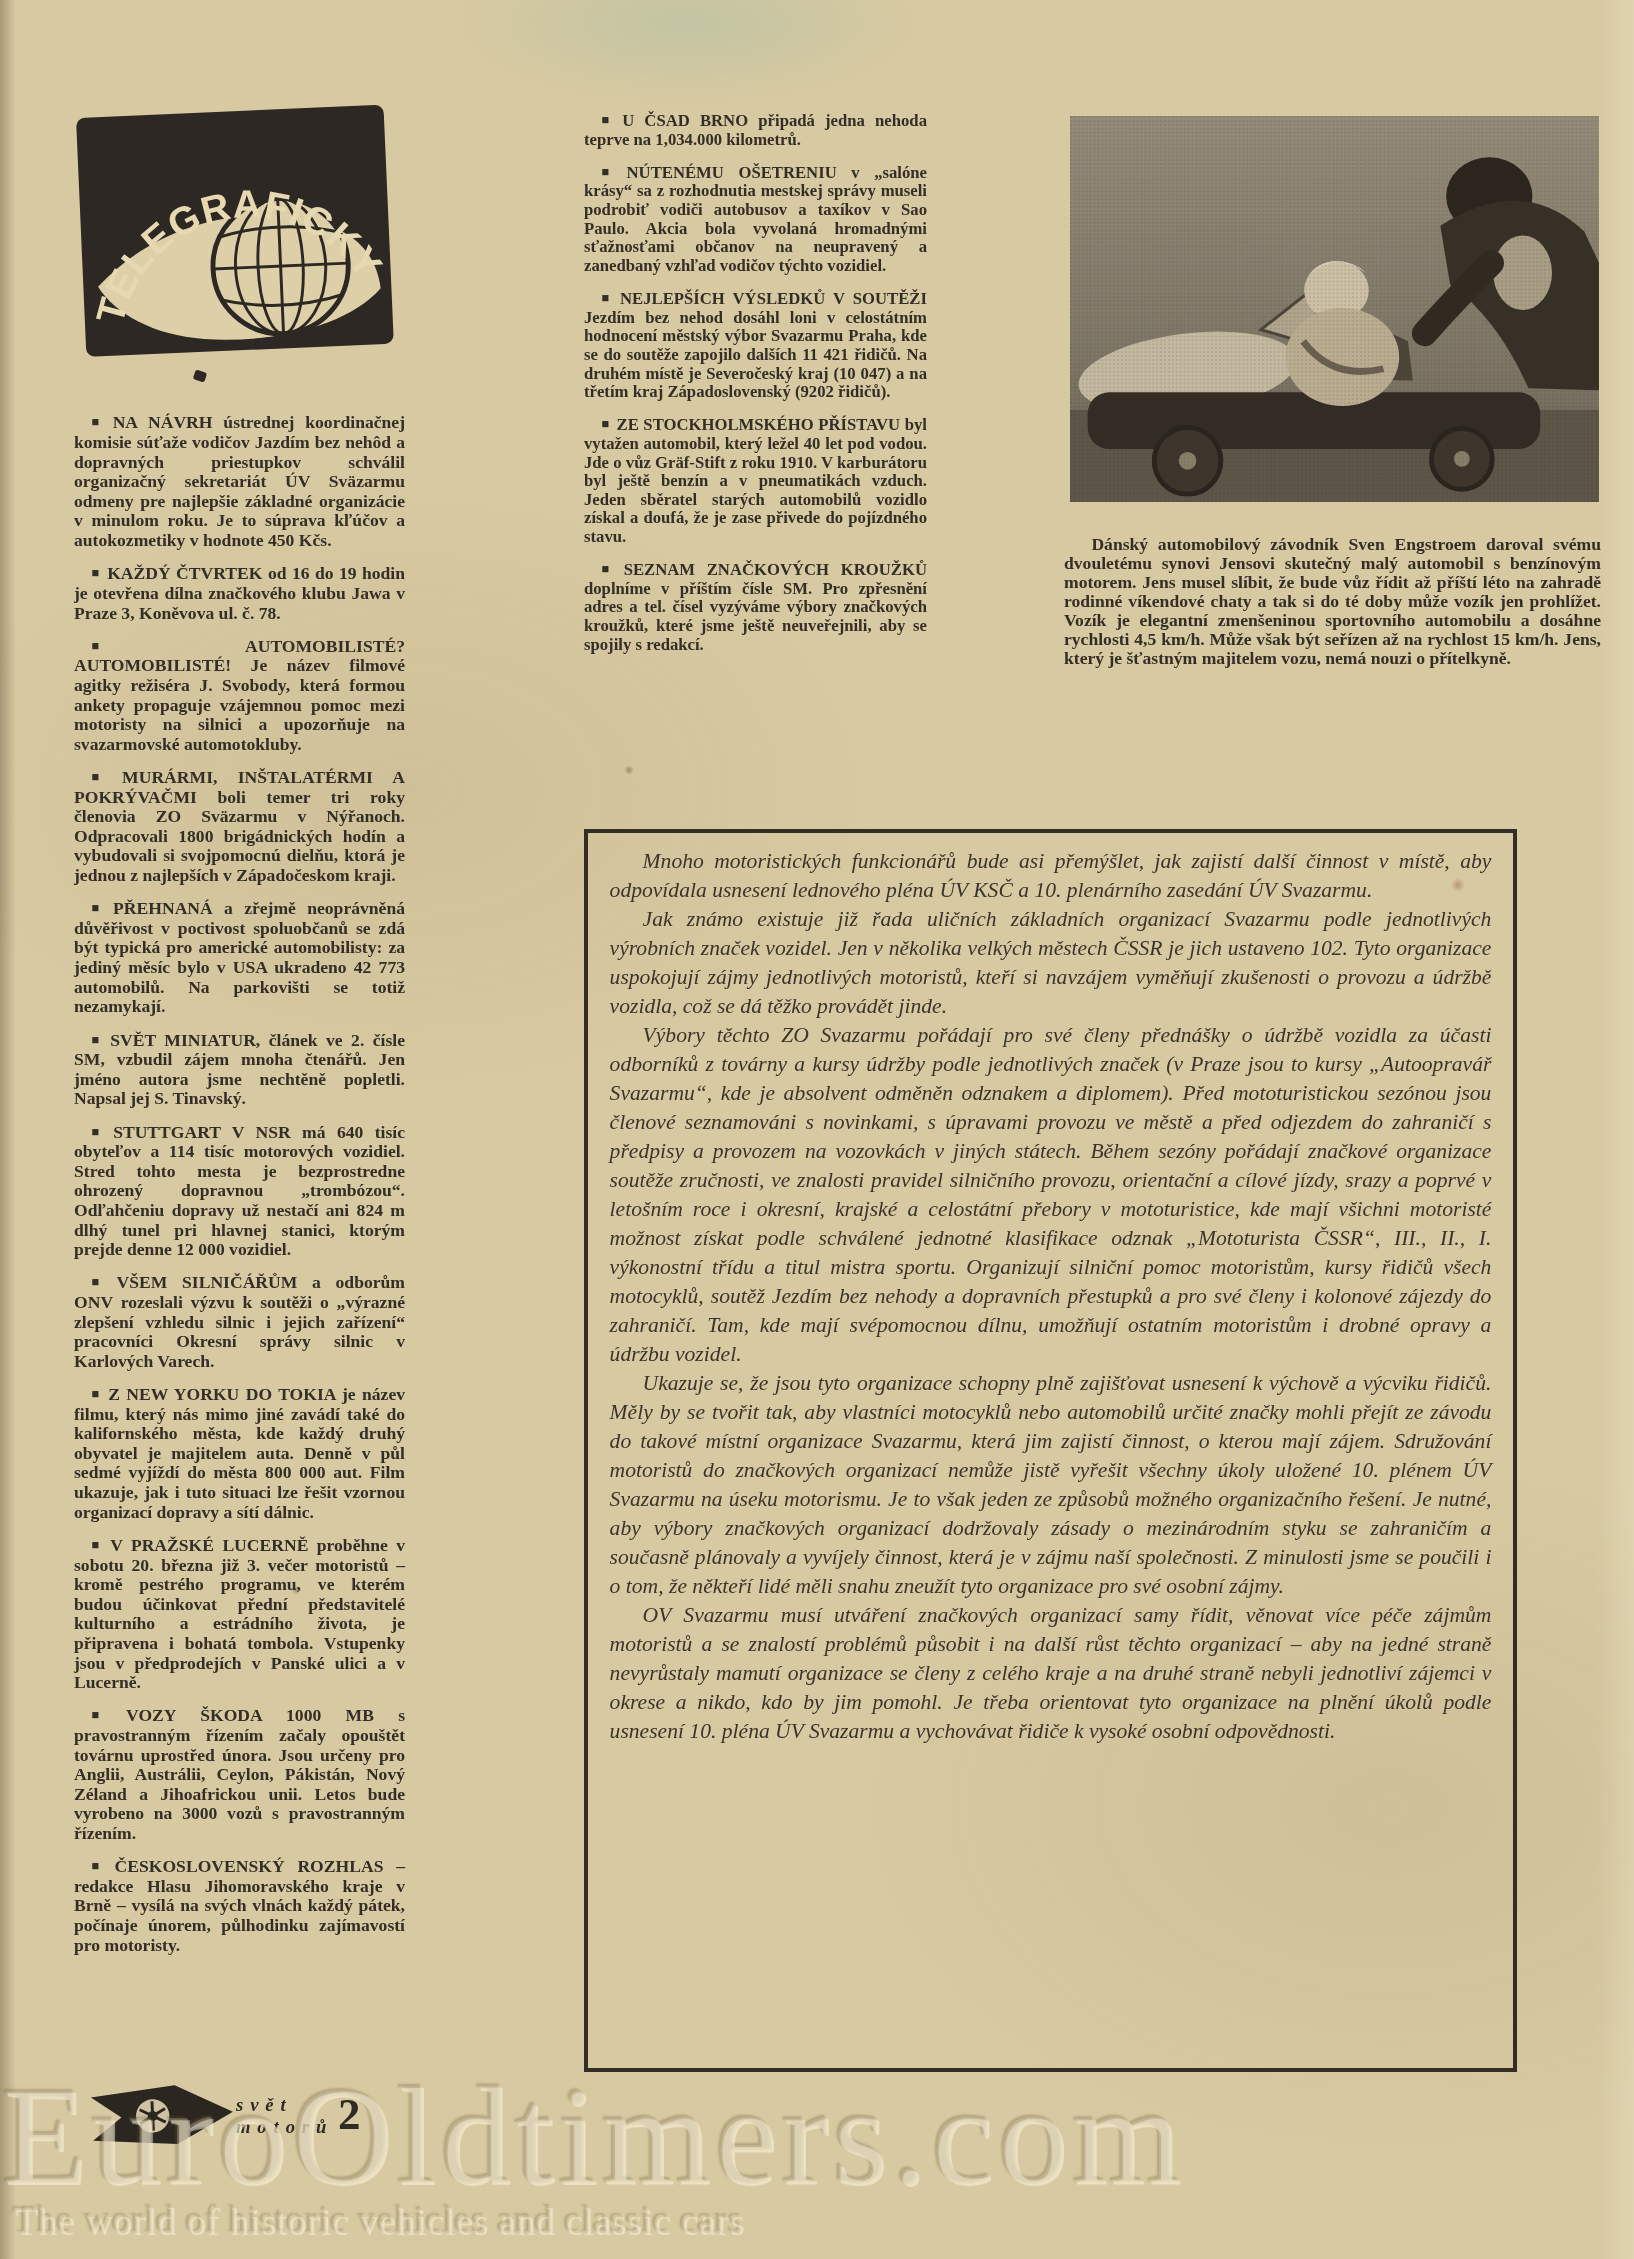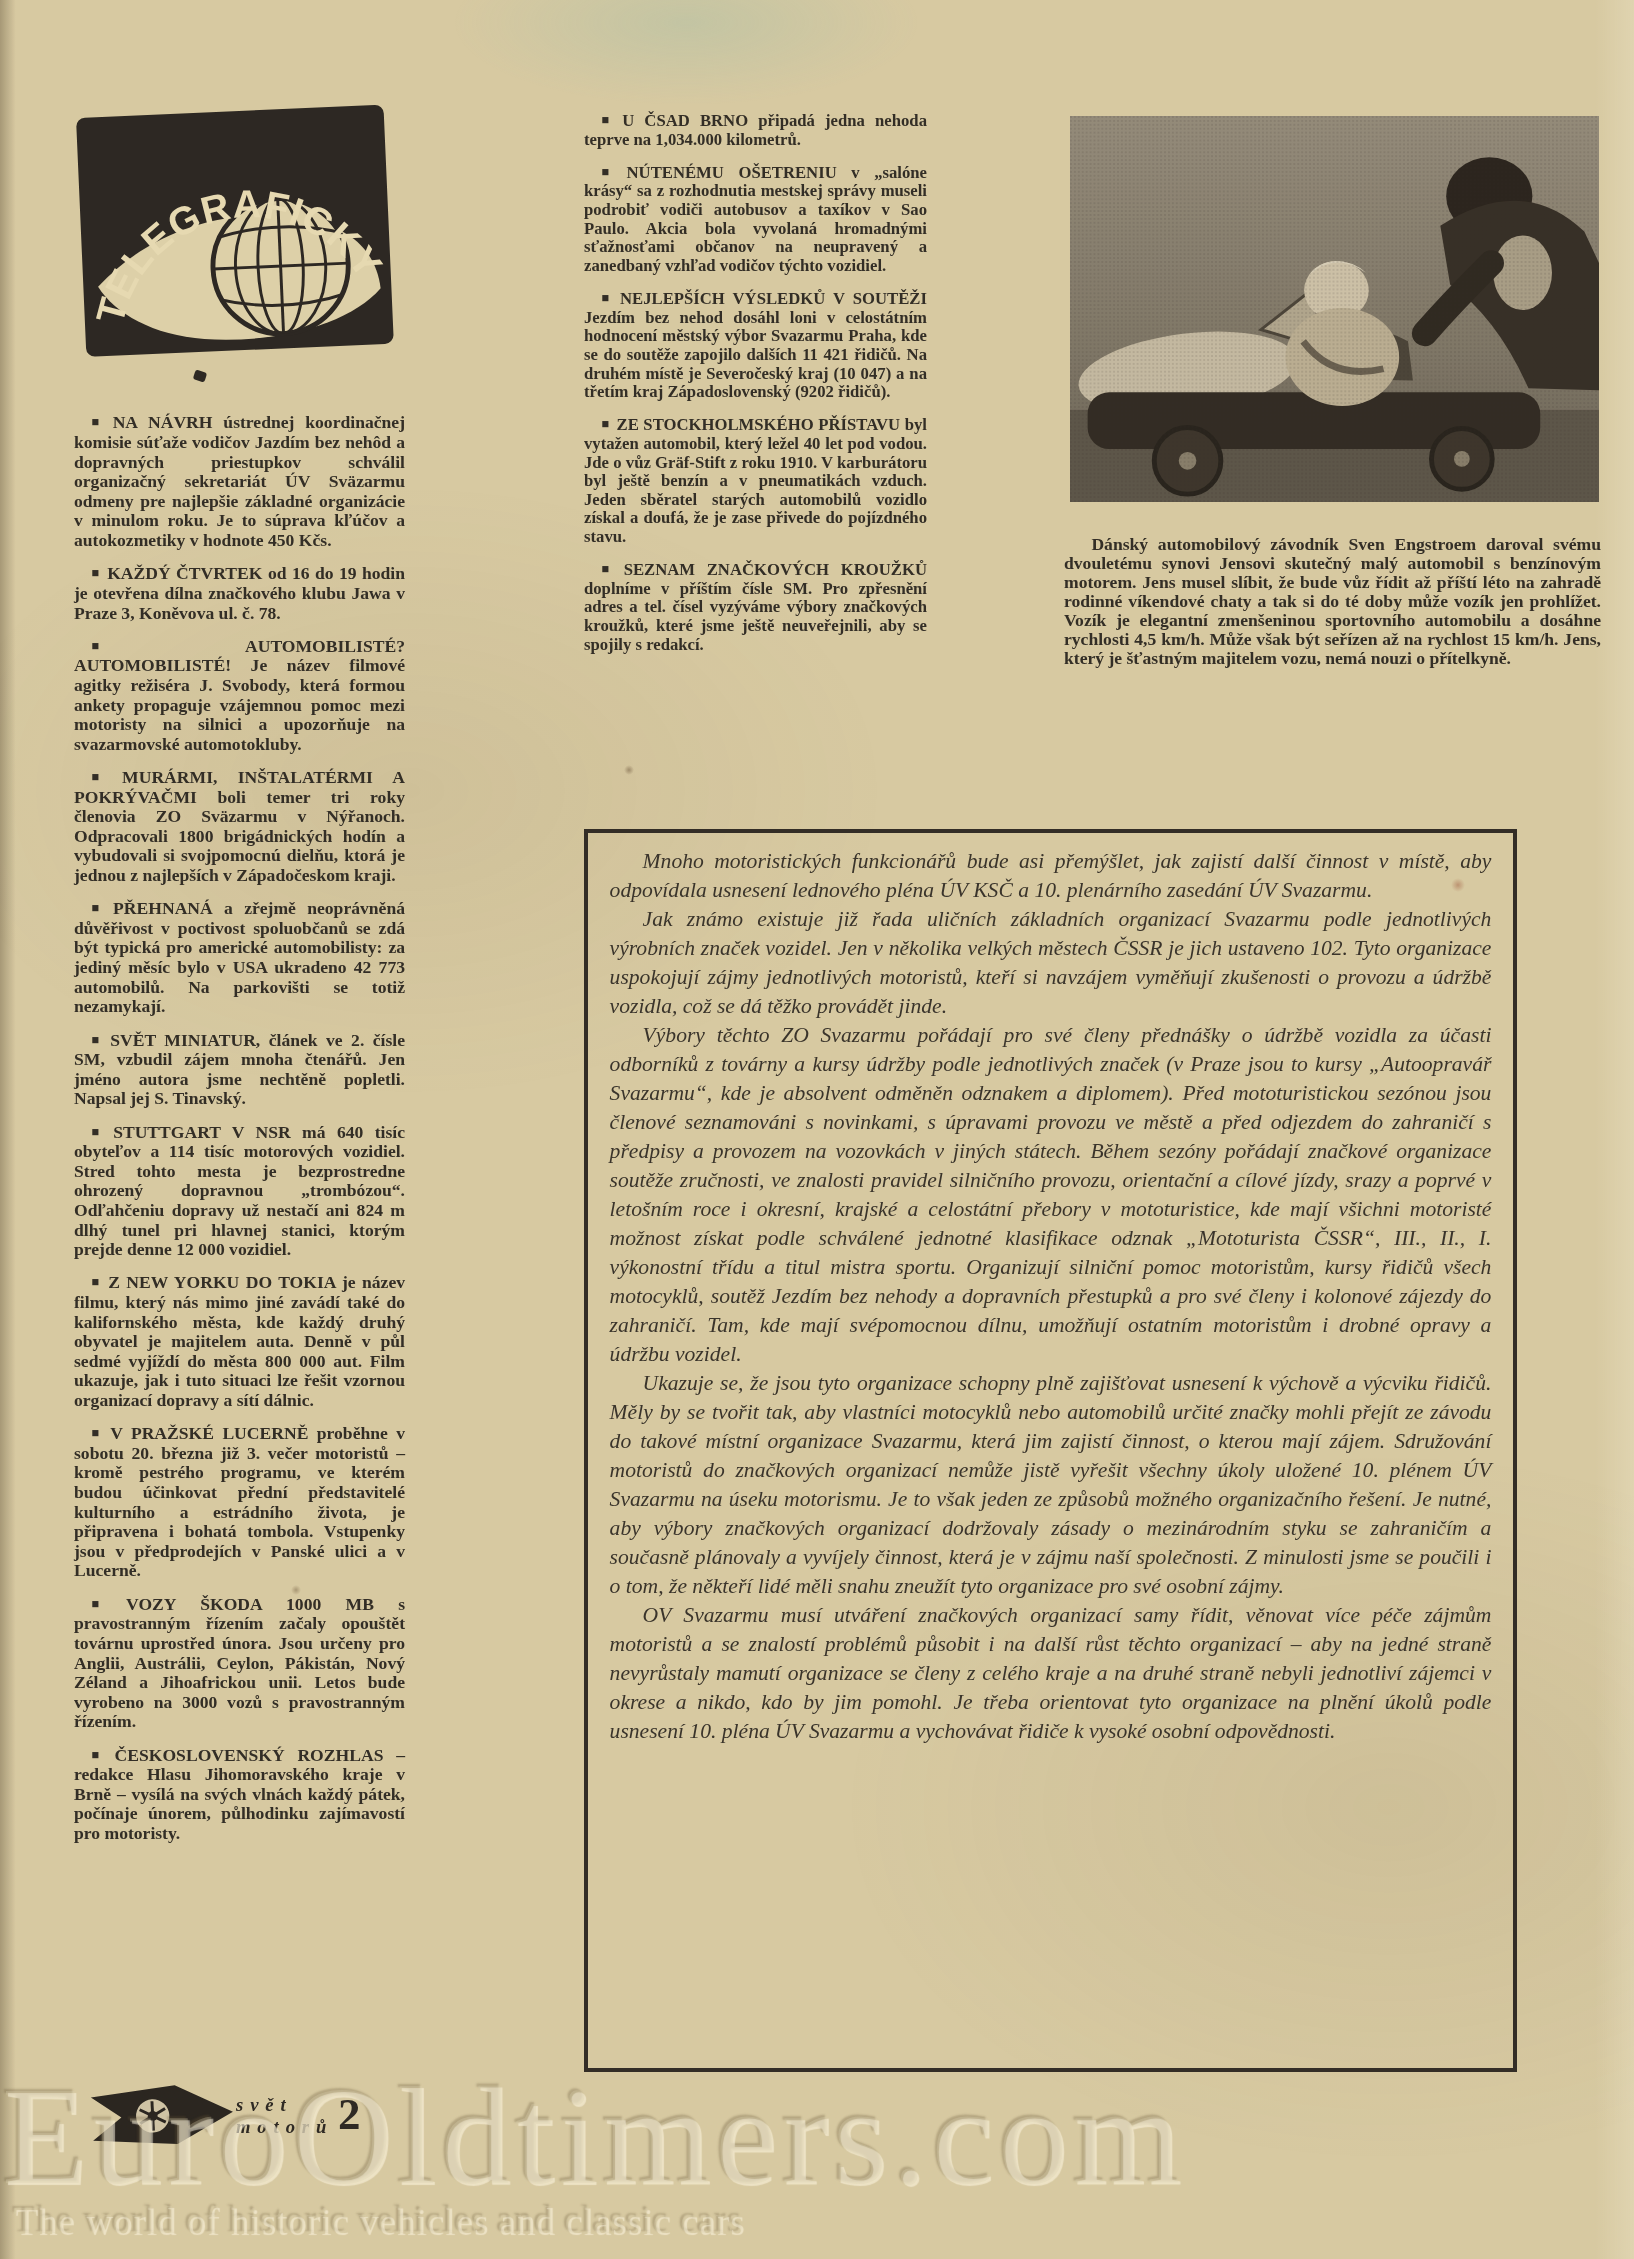--- a/index.html
+++ b/index.html
@@ -89,20 +89,21 @@
   </div>
   <div id="logo-dot"></div>
 
   <p><span class="sq">■</span><span>NA NÁVRH ústrednej koordinačnej komisie súťaže vodičov Jazdím bez nehôd a dopravných priestupkov schválil organizačný sekretariát ÚV Sväzarmu odmeny pre najlepšie základné organizácie v minulom roku. Je to súprava kľúčov a autokozmetiky v hodnote 450 Kčs.</span></p>
   <p><span class="sq">■</span><span>KAŽDÝ ČTVRTEK od 16 do 19 hodin je otevřena dílna značkového klubu Jawa v Praze 3, Koněvova ul. č. 78.</span></p>
   <p><span class="sq">■</span><span>AUTOMOBILISTÉ? AUTOMOBILISTÉ! Je název filmové agitky režiséra J. Svobody, která formou ankety propaguje vzájemnou pomoc mezi motoristy na silnici a upozorňuje na svazarmovské automotokluby.</span></p>
   <p><span class="sq">■</span><span>MURÁRMI, INŠTALATÉRMI A POKRÝVAČMI boli temer tri roky členovia ZO Sväzarmu v Nýřanoch. Odpracovali 1800 brigádnických hodín a vybudovali si svojpomocnú dielňu, ktorá je jednou z najlepších v Západočeskom kraji.</span></p>
   <p><span class="sq">■</span><span>PŘEHNANÁ a zřejmě neoprávněná důvěřivost v poctivost spoluobčanů se zdá být typická pro americké automobilisty: za jediný měsíc bylo v USA ukradeno 42 773 automobilů. Na parkovišti se totiž nezamykají.</span></p>
   <p><span class="sq">■</span><span>SVĚT MINIATUR, článek ve 2. čísle SM, vzbudil zájem mnoha čtenářů. Jen jméno autora jsme nechtěně popletli. Napsal jej S. Tinavský.</span></p>
   <p><span class="sq">■</span><span>STUTTGART V NSR má 640 tisíc obyteľov a 114 tisíc motorových vozidiel. Stred tohto mesta je bezprostredne ohrozený dopravnou „trombózou“. Odľahčeniu dopravy už nestačí ani 824 m dlhý tunel pri hlavnej stanici, ktorým prejde denne 12 000 vozidiel.</span></p>
+  <p><span class="sq">■</span><span>VŠEM SILNIČÁŘŮM a odborům ONV rozeslali výzvu k soutěži o „výrazné zlepšení vzhledu silnic i jejich zařízení“ pracovníci Okresní správy silnic v Karlových Varech.</span></p>
   <p><span class="sq">■</span><span>Z NEW YORKU DO TOKIA je název filmu, který nás mimo jiné zavádí také do kalifornského města, kde každý druhý obyvatel je majitelem auta. Denně v půl sedmé vyjíždí do města 800 000 aut. Film ukazuje, jak i tuto situaci lze řešit vzornou organizací dopravy a sítí dálnic.</span></p>
   <p><span class="sq">■</span><span>V PRAŽSKÉ LUCERNĚ proběhne v sobotu 20. března již 3. večer motoristů – kromě pestrého programu, ve kterém budou účinkovat přední představitelé kulturního a estrádního života, je připravena i bohatá tombola. Vstupenky jsou v předprodejích v Panské ulici a v Lucerně.</span></p>
   <p><span class="sq">■</span><span>VOZY ŠKODA 1000 MB s pravostranným řízením začaly opouštět továrnu uprostřed února. Jsou určeny pro Anglii, Austrálii, Ceylon, Pákistán, Nový Zéland a Jihoafrickou unii. Letos bude vyrobeno na 3000 vozů s pravostranným řízením.</span></p>
   <p><span class="sq">■</span><span>ČESKOSLOVENSKÝ ROZHLAS – redakce Hlasu Jihomoravského kraje v Brně – vysílá na svých vlnách každý pátek, počínaje únorem, půlhodinku zajímavostí pro motoristy.</span></p>
 </div>
 
 <div class="abs news" id="mid-col">
   <p><span class="sq">■</span><span>U ČSAD BRNO připadá jedna nehoda teprve na 1,034.000 kilometrů.</span></p>
   <p><span class="sq">■</span><span>NÚTENÉMU OŠETRENIU v „salóne krásy“ sa z rozhodnutia mestskej správy museli podrobiť vodiči autobusov a taxíkov v Sao Paulo. Akcia bola vyvolaná hromadnými sťažnosťami občanov na neupravený a zanedbaný vzhľad vodičov týchto vozidiel.</span></p>
   <p><span class="sq">■</span><span>NEJLEPŠÍCH VÝSLEDKŮ V SOUTĚŽI Jezdím bez nehod dosáhl loni v celostátním hodnocení městský výbor Svazarmu Praha, kde se do soutěže zapojilo dalších 11 421 řidičů. Na druhém místě je Severočeský kraj (10 047) a na třetím kraj Západoslovenský (9202 řidičů).</span></p>

